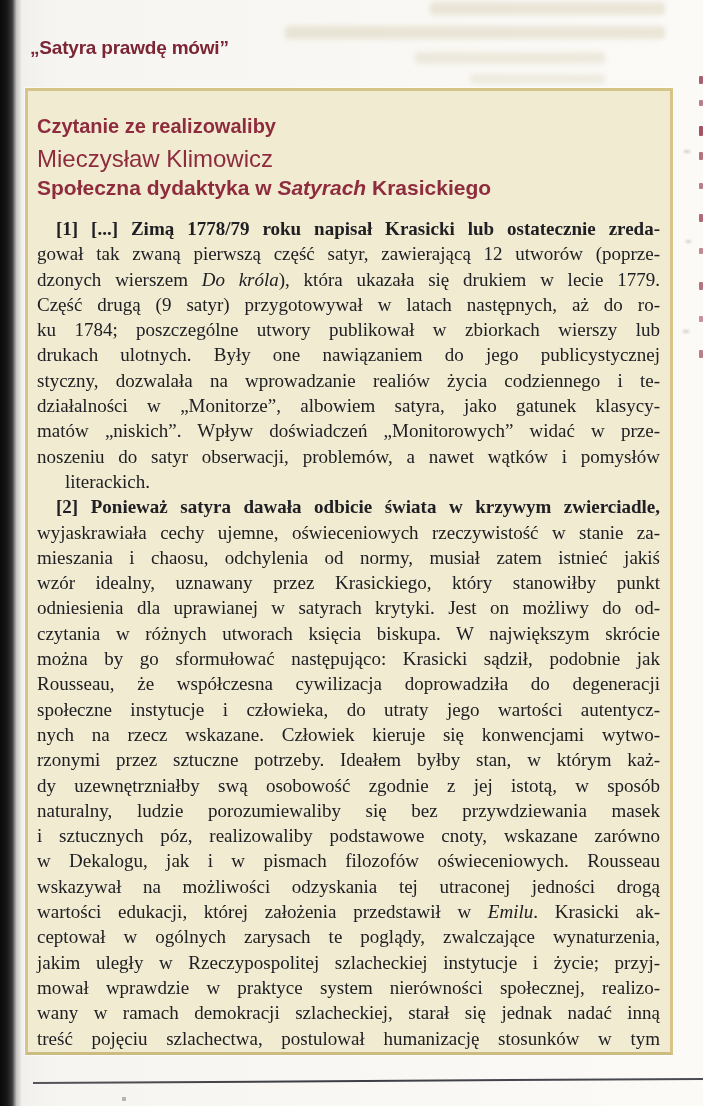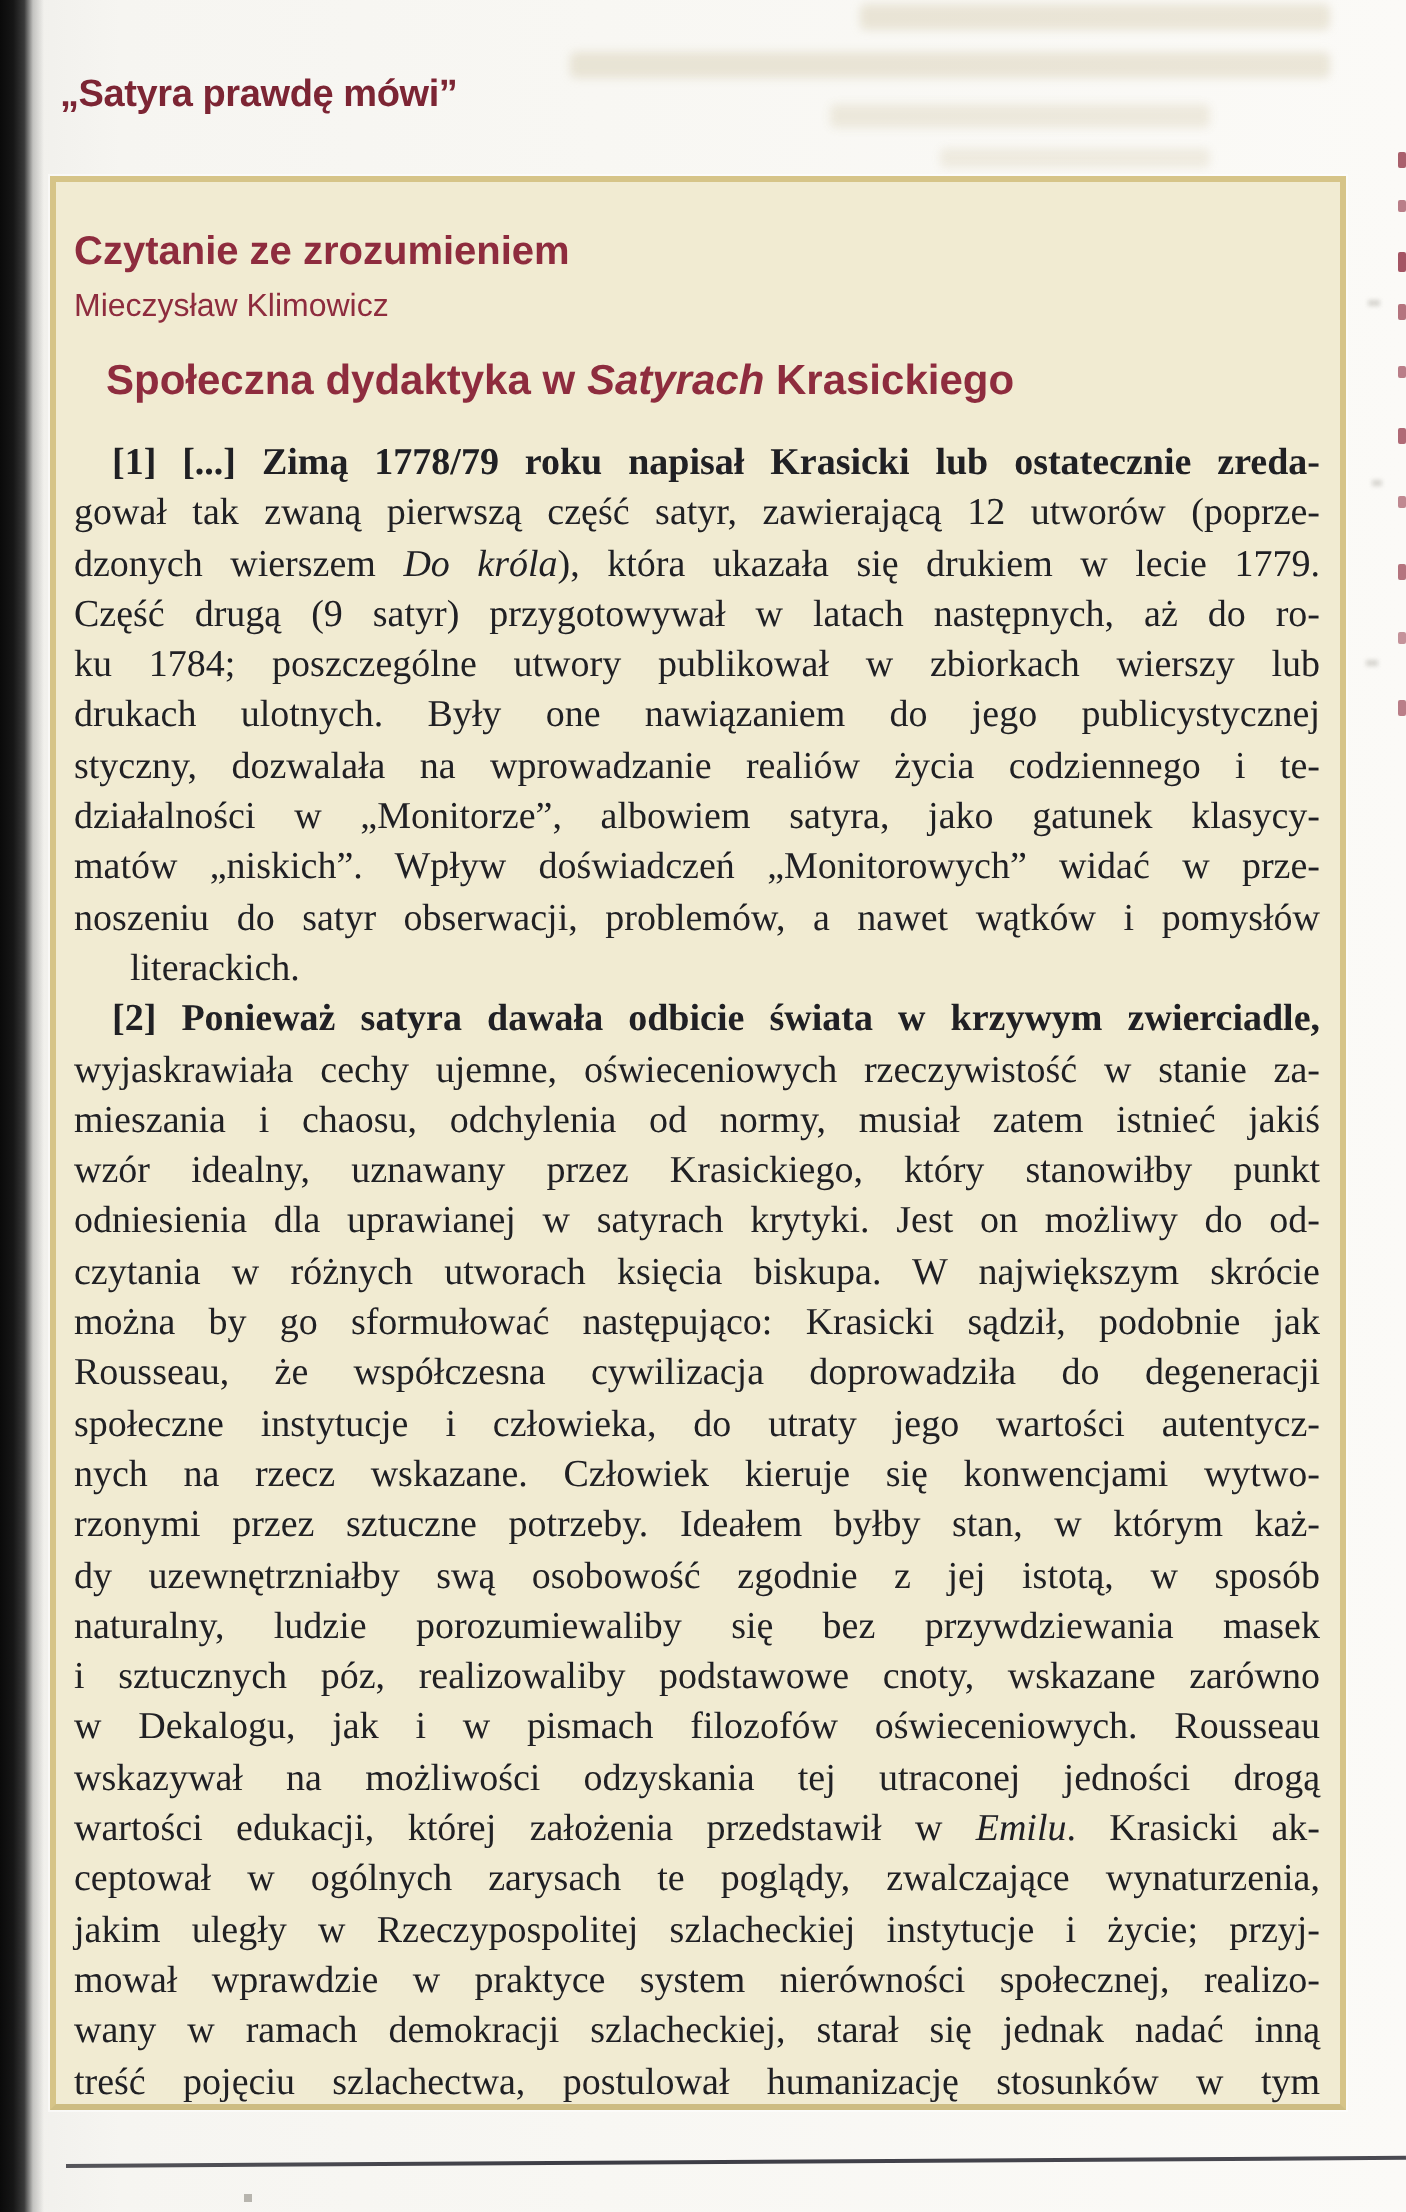--- a/index.html
+++ b/index.html
@@ -25,22 +25,22 @@
   }
   .reading-box{
     position:absolute;left:25px;top:88px;width:648px;height:967px;box-sizing:border-box;z-index:2;
     background:var(--box_bg,#f1ebd2);
     border:3px solid var(--box_border,#d6c488);
     border-bottom-color:#cdbc82;
     padding:24px 10px 0 9px;
     box-shadow:0 0 0 1px rgba(255,255,255,.5);
   }
   .kicker{margin:0 0 7px 0;font-size:20px;font-weight:bold;color:var(--accent,#8e2c3e);}
-  .author{margin:0 0 3px 0;font-size:16px;font-weight:normal;color:var(--accent,#8e2c3e);}
-  .article-title{margin:16px;font-size:21px;font-weight:bold;color:var(--accent,#8e2c3e);}
+  .author{margin:0 0 3px 0;font-size:24px;font-weight:normal;color:var(--accent,#8e2c3e);}
+  .article-title{margin:0;font-size:21px;font-weight:bold;color:var(--accent,#8e2c3e);}
   .article-title em{font-style:italic;}
   .body-text{
     margin-top:16px;
     font-family:"Liberation Serif", serif;
     font-size:19px;line-height:25.3px;
     color:var(--text,#202024);
   }
   .line{
     text-align:justify;text-align-last:justify;text-justify:inter-word;
     white-space:nowrap;overflow:visible;
@@ -65,21 +65,21 @@
 <div class="ghost g2"></div>
 <div class="ghost g3"></div>
 <div class="ghost g4"></div>
 <div class="gm" style="left:684px;top:150px;width:6px;height:3px;"></div>
 <div class="gm" style="left:686px;top:240px;width:5px;height:3px;"></div>
 <div class="gm" style="left:683px;top:330px;width:6px;height:3px;"></div>
 
 <h1 class="page-title">„Satyra prawdę mówi”</h1>
 
 <section class="reading-box">
-  <h2 class="kicker">Czytanie ze zrozumieniem</h2>
+  <h2 class="kicker">Czytanie ze realizowaliby</h2>
   <div class="author">Mieczysław Klimowicz</div>
   <h3 class="article-title" id="article-title"><span>Społeczna dydaktyka w </span><em>Satyrach</em><span> Krasickiego</span></h3>
   <div class="body-text" id="body-text">
       <div>
         <div class="line indent"><span>[1] [...] Zimą 1778/79 roku napisał Krasicki lub ostatecznie zreda-</span></div>
         <div class="line"><span>gował tak zwaną pierwszą część satyr, zawierającą 12 utworów (poprze-</span></div>
         <div class="line"><span>dzonych wierszem </span><em>Do króla</em><span>), która ukazała się drukiem w lecie 1779.</span></div>
         <div class="line"><span>Część drugą (9 satyr) przygotowywał w latach następnych, aż do ro-</span></div>
         <div class="line"><span>ku 1784; poszczególne utwory publikował w zbiorkach wierszy lub</span></div>
         <div class="line"><span>drukach ulotnych. Były one nawiązaniem do jego publicystycznej</span></div>

